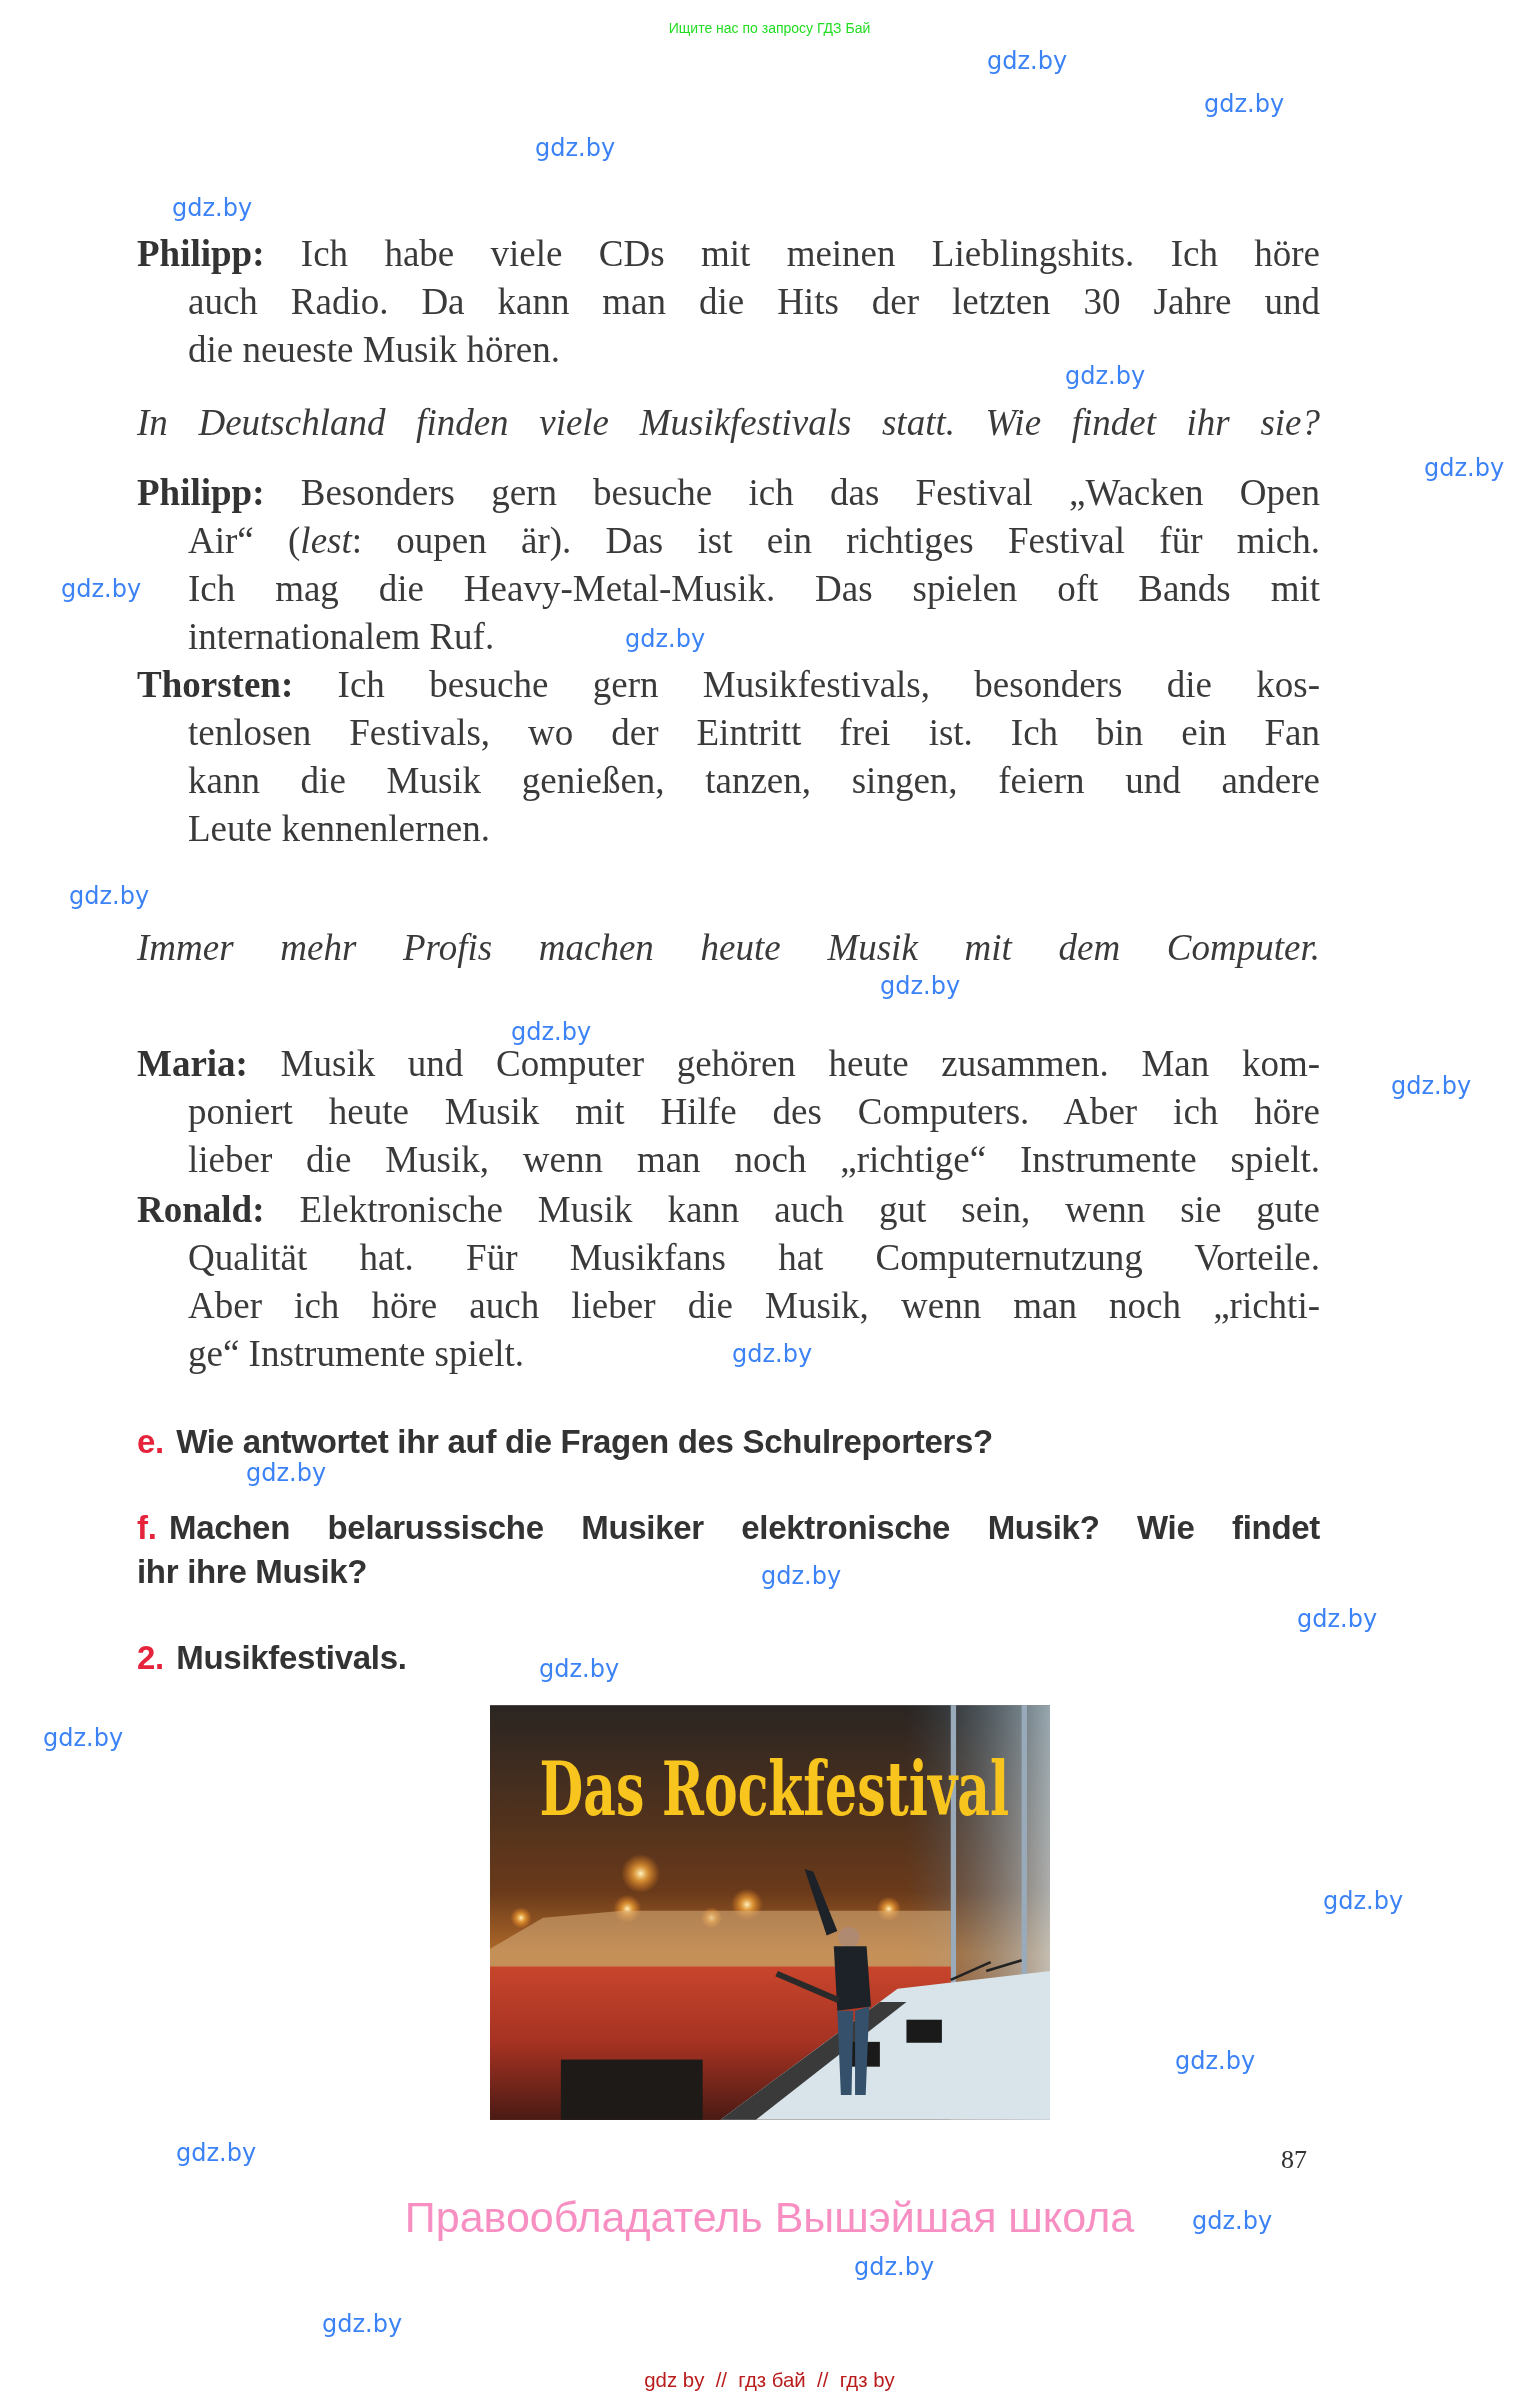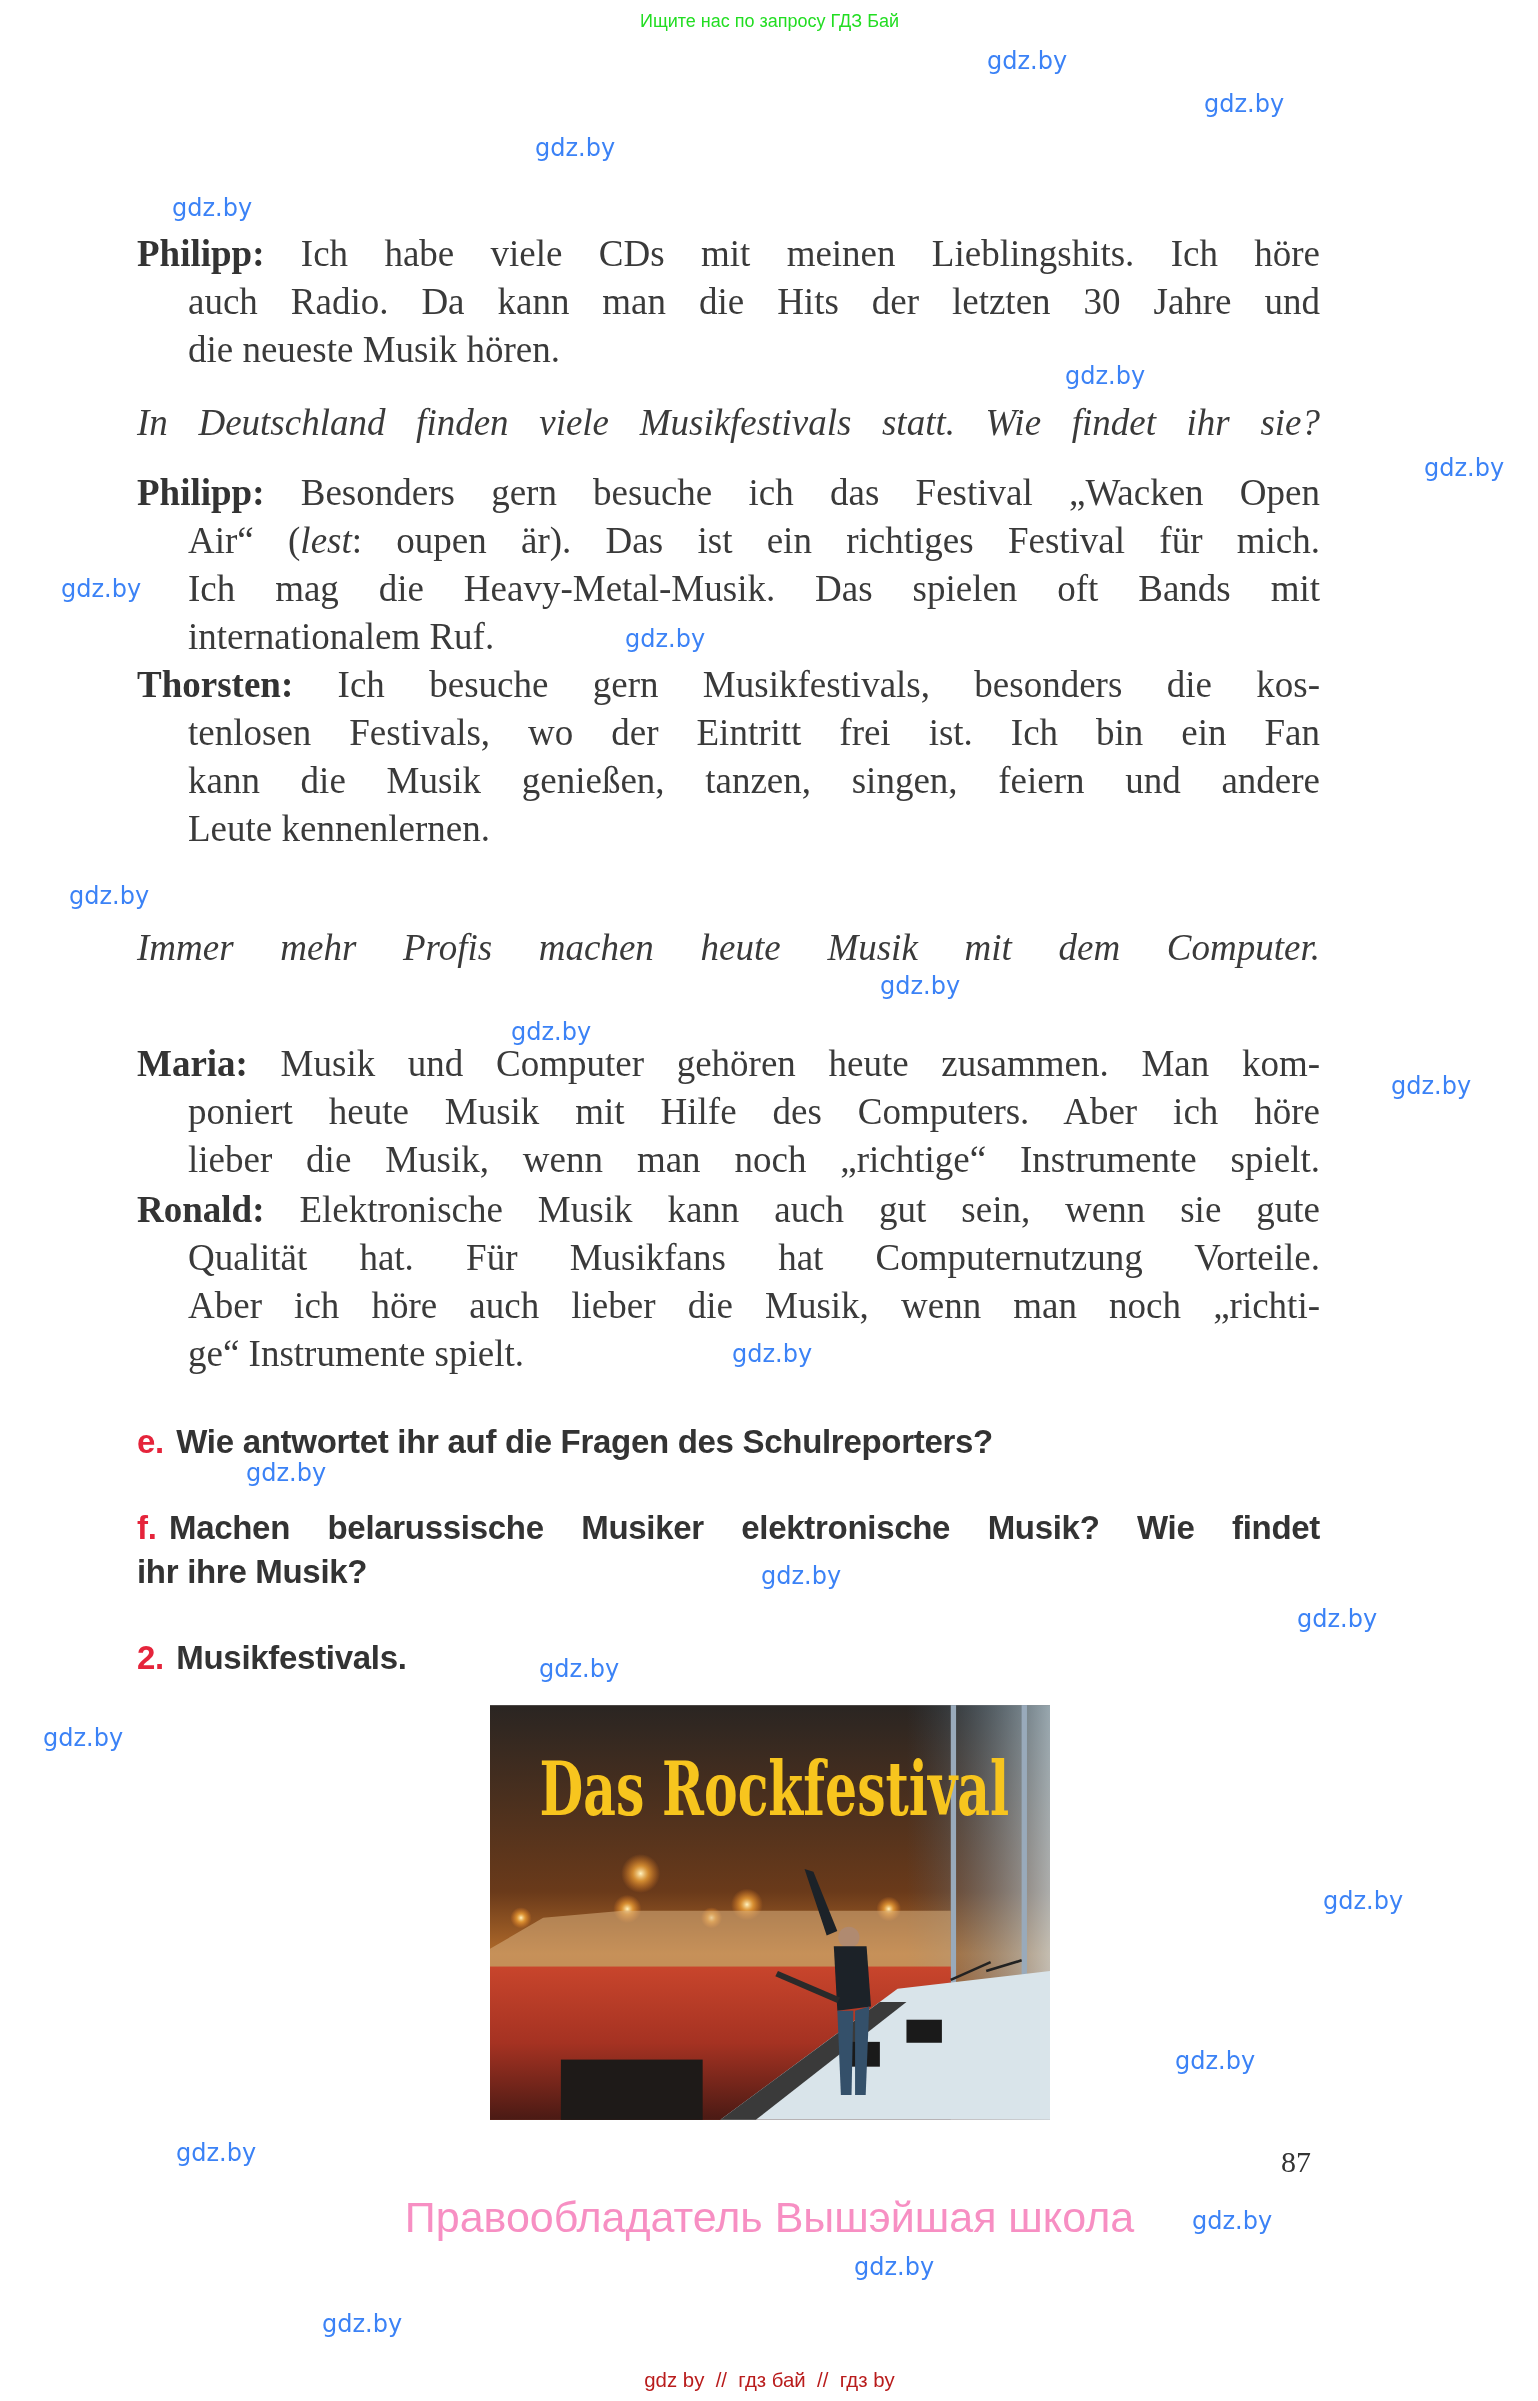--- a/index.html
+++ b/index.html
@@ -1,30 +1,30 @@
 <!DOCTYPE html>
 <html style="font-size:14px"><head>
 <meta charset="utf-8">
 <style>
   html, body { margin:0; padding:0; background:#ffffff; }
   body { width:1539px; height:2401px; position:relative; overflow:hidden; }
   .abs { position:absolute; }
-  .top-banner { left:0; width:1539px; top:8px; text-align:center; font-family:"Liberation Sans", sans-serif; font-size:18px; line-height:26.6px; }
+  .top-banner { left:0; width:1539px; top:15px; text-align:center; font-family:"Liberation Sans", sans-serif; font-size:14px; line-height:26.6px; }
   .wm { font-family:"DejaVu Sans", sans-serif; font-size:24px; line-height:30px; color:#3b82f6; white-space:nowrap; }
   .para { left:137px; width:1183px; font-family:"Liberation Serif", serif; font-size:37px; line-height:48px; color:#3a3a3a; }
   .line { display:block; height:48px; white-space:nowrap; text-align:justify; text-align-last:justify; }
   .line.indent { padding-left:51px; }
   .line.last { text-align-last:left; }
   .speaker { font-weight:bold; color:#333; }
   .q .line { font-style:italic; }
   .task { left:137px; width:1183px; font-family:"Liberation Sans", sans-serif; font-weight:bold; font-size:33px; line-height:44px; color:#333; letter-spacing:-0.3px; }
   .task .line { height:44px; }
   .marker { color:#e5243b; margin-right:12.4px; }
   .photo { left:490px; top:1705px; width:560px; height:415px; overflow:hidden; }
-  .page-num { left:1281px; top:2145px; font-family:"Liberation Serif", serif; font-size:30px; color:#333; }
+  .page-num { left:1281px; top:2145px; font-family:"Liberation Serif", serif; font-size:26px; color:#333; }
   .rights { left:0; width:1539px; top:2191px; text-align:center; font-family:"Liberation Sans", sans-serif; font-size:43px; line-height:53px; }
   .footer-links { left:0; width:1539px; top:2367px; text-align:center; font-family:"Liberation Sans", sans-serif; font-size:20.4px; line-height:26.6px; }
 </style>
 </head>
 <body>
 
 <div class="abs top-banner">
   <span style="color:#22dd22">Ищите нас по запросу ГДЗ Бай</span>
 </div>
 

